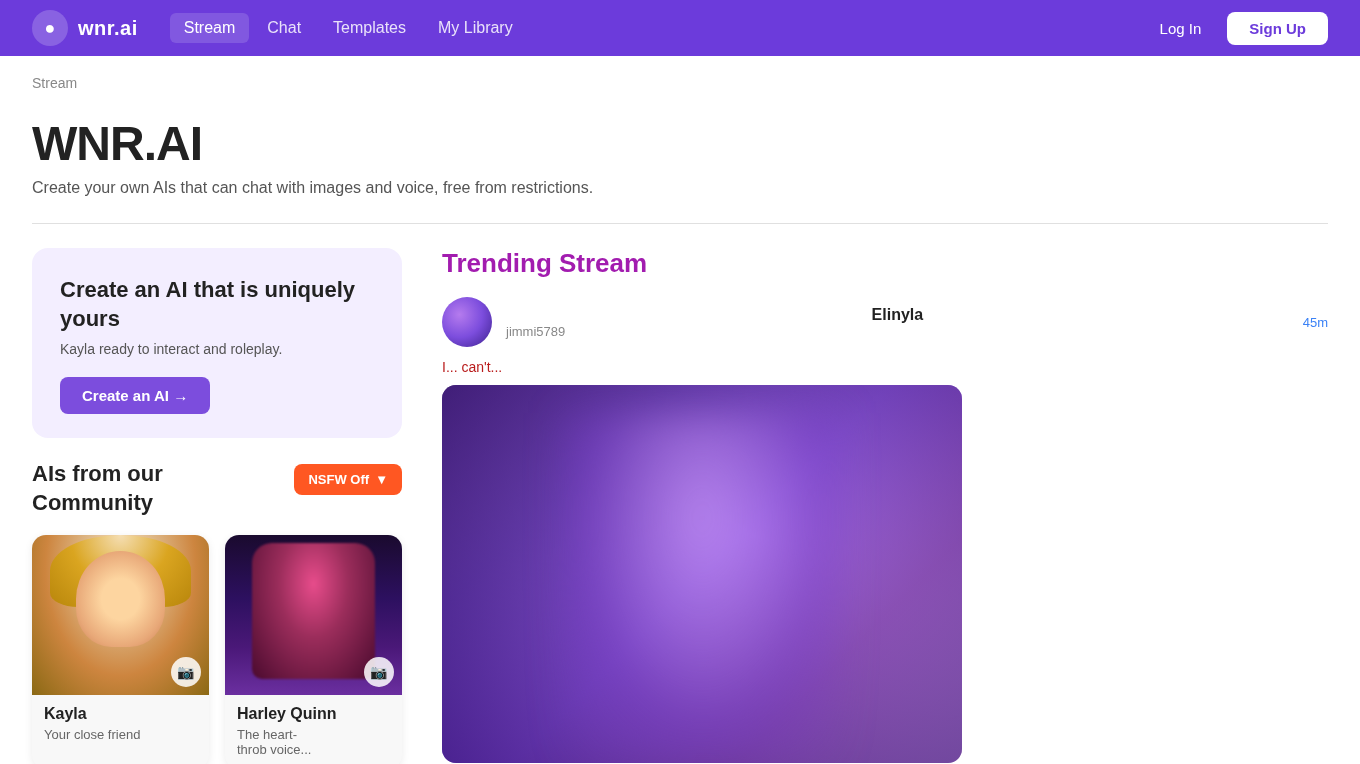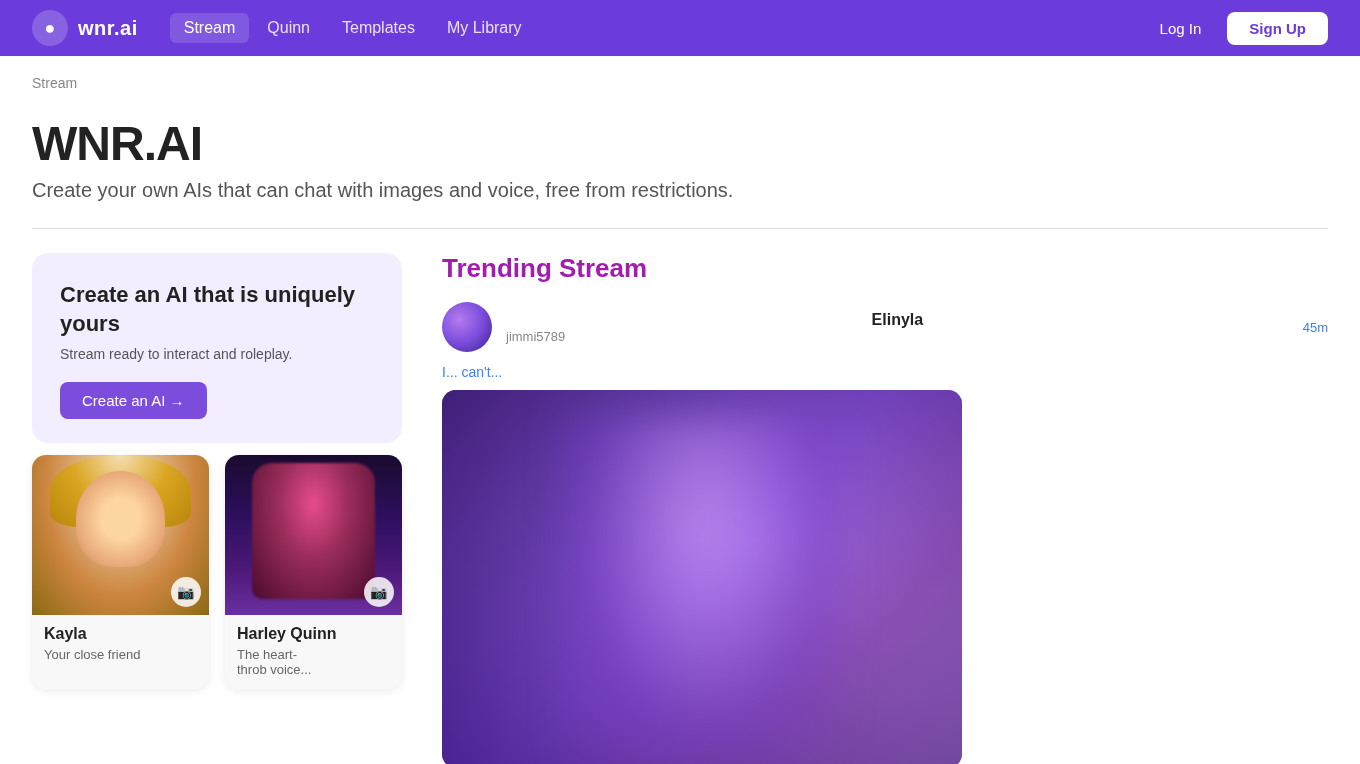--- a/index.html
+++ b/index.html
@@ -96,21 +96,21 @@
       padding: 24px 32px 8px 32px;
     }
     .hero-title {
       font-size: 48px;
       font-weight: 800;
       color: #222;
       letter-spacing: -1px;
       margin-bottom: 8px;
     }
     .hero-subtitle {
-      font-size: 20px;
+      font-size: 16px;
       color: #555;
       font-weight: 400;
     }
 
     
     .divider {
       border: none;
       border-top: 1px solid #e0e0e0;
       margin: 18px 32px 0 32px;
     }
@@ -126,41 +126,41 @@
     .left-col {
       width: 370px;
       flex-shrink: 0;
     }
 
     
     .create-ai-card {
       background: #f3eeff;
       border-radius: 16px;
       padding: 28px 28px 24px 28px;
-      margin-bottom: 12px;
+      margin-bottom: 22px;
     }
     .create-ai-card h2 {
       font-size: 22px;
       font-weight: 700;
       color: #222;
       margin-bottom: 8px;
       line-height: 1.3;
     }
     .create-ai-card p {
       font-size: 14px;
       color: #555;
       margin-bottom: 20px;
     }
     .btn-create-ai {
       background: #7c4ddd;
       color: white;
       border: none;
       border-radius: 8px;
       font-size: 15px;
-      font-weight: 400;
+      font-weight: 700;
       padding: 10px 22px;
       cursor: pointer;
       display: inline-flex;
       align-items: center;
       gap: 8px;
     }
 
     
     .community-header {
       display: flex;
@@ -276,21 +276,21 @@
     .stream-handle {
       font-size: 13px;
       color: #888;
     }
     .stream-time {
       font-size: 13px;
       color: #3b82f6;
     }
     .stream-preview-text {
       font-size: 14px;
-      color: #3b82f6;
+      color: #b91c1c;
       margin-bottom: 10px;
     }
     .stream-image-preview {
       width: 100%;
       max-width: 520px;
       height: 378px;
       border-radius: 14px;
       background: linear-gradient(135deg, #2d1b5e 0%, #4a2fa0 25%, #7c4ddd 50%, #9b59b6 75%, #c39bd3 100%);
       position: relative;
       overflow: hidden;
@@ -357,21 +357,21 @@
 </head>
 <body>
 
 <nav>
   <div class="nav-logo">
     <div class="logo-mark">●</div>
     <span class="logo-text">wnr.ai</span>
   </div>
   <div class="nav-links">
     <a class="nav-link active">Stream</a>
-    <a class="nav-link">Quinn</a>
+    <a class="nav-link">Chat</a>
     <a class="nav-link">Templates</a>
     <a class="nav-link">My Library</a>
   </div>
   <div class="nav-actions">
     <button class="btn-login">Log In</button>
     <button class="btn-signup">Sign Up</button>
   </div>
 </nav>
 
 <div class="breadcrumb-area">
@@ -384,25 +384,33 @@
 </div>
 
 <hr class="divider">
 
 <div class="main-content">
 
   <div class="left-col">
 
     <div class="create-ai-card">
       <h2>Create an AI that is uniquely yours</h2>
-      <p>Stream ready to interact and roleplay.</p>
+      <p>Kayla ready to interact and roleplay.</p>
       <button class="btn-create-ai">Create an AI →</button>
     </div>
 
     <div>
+      <div class="community-header">
+        <h2 class="community-title" style="white-space: pre-line;">AIs from our
+Community</h2>
+        <button class="btn-nsfw">
+          <span>NSFW Off</span>
+          <span>▼</span>
+        </button>
+      </div>
       <div class="community-grid">
 
         <div class="ai-card">
           <div class="ai-card-image">
             <div class="kayla-fill">
               <div class="kayla-hair"></div>
               <div class="kayla-face"></div>
             </div>
             <div class="camera-icon-badge">📷</div>
           </div>

